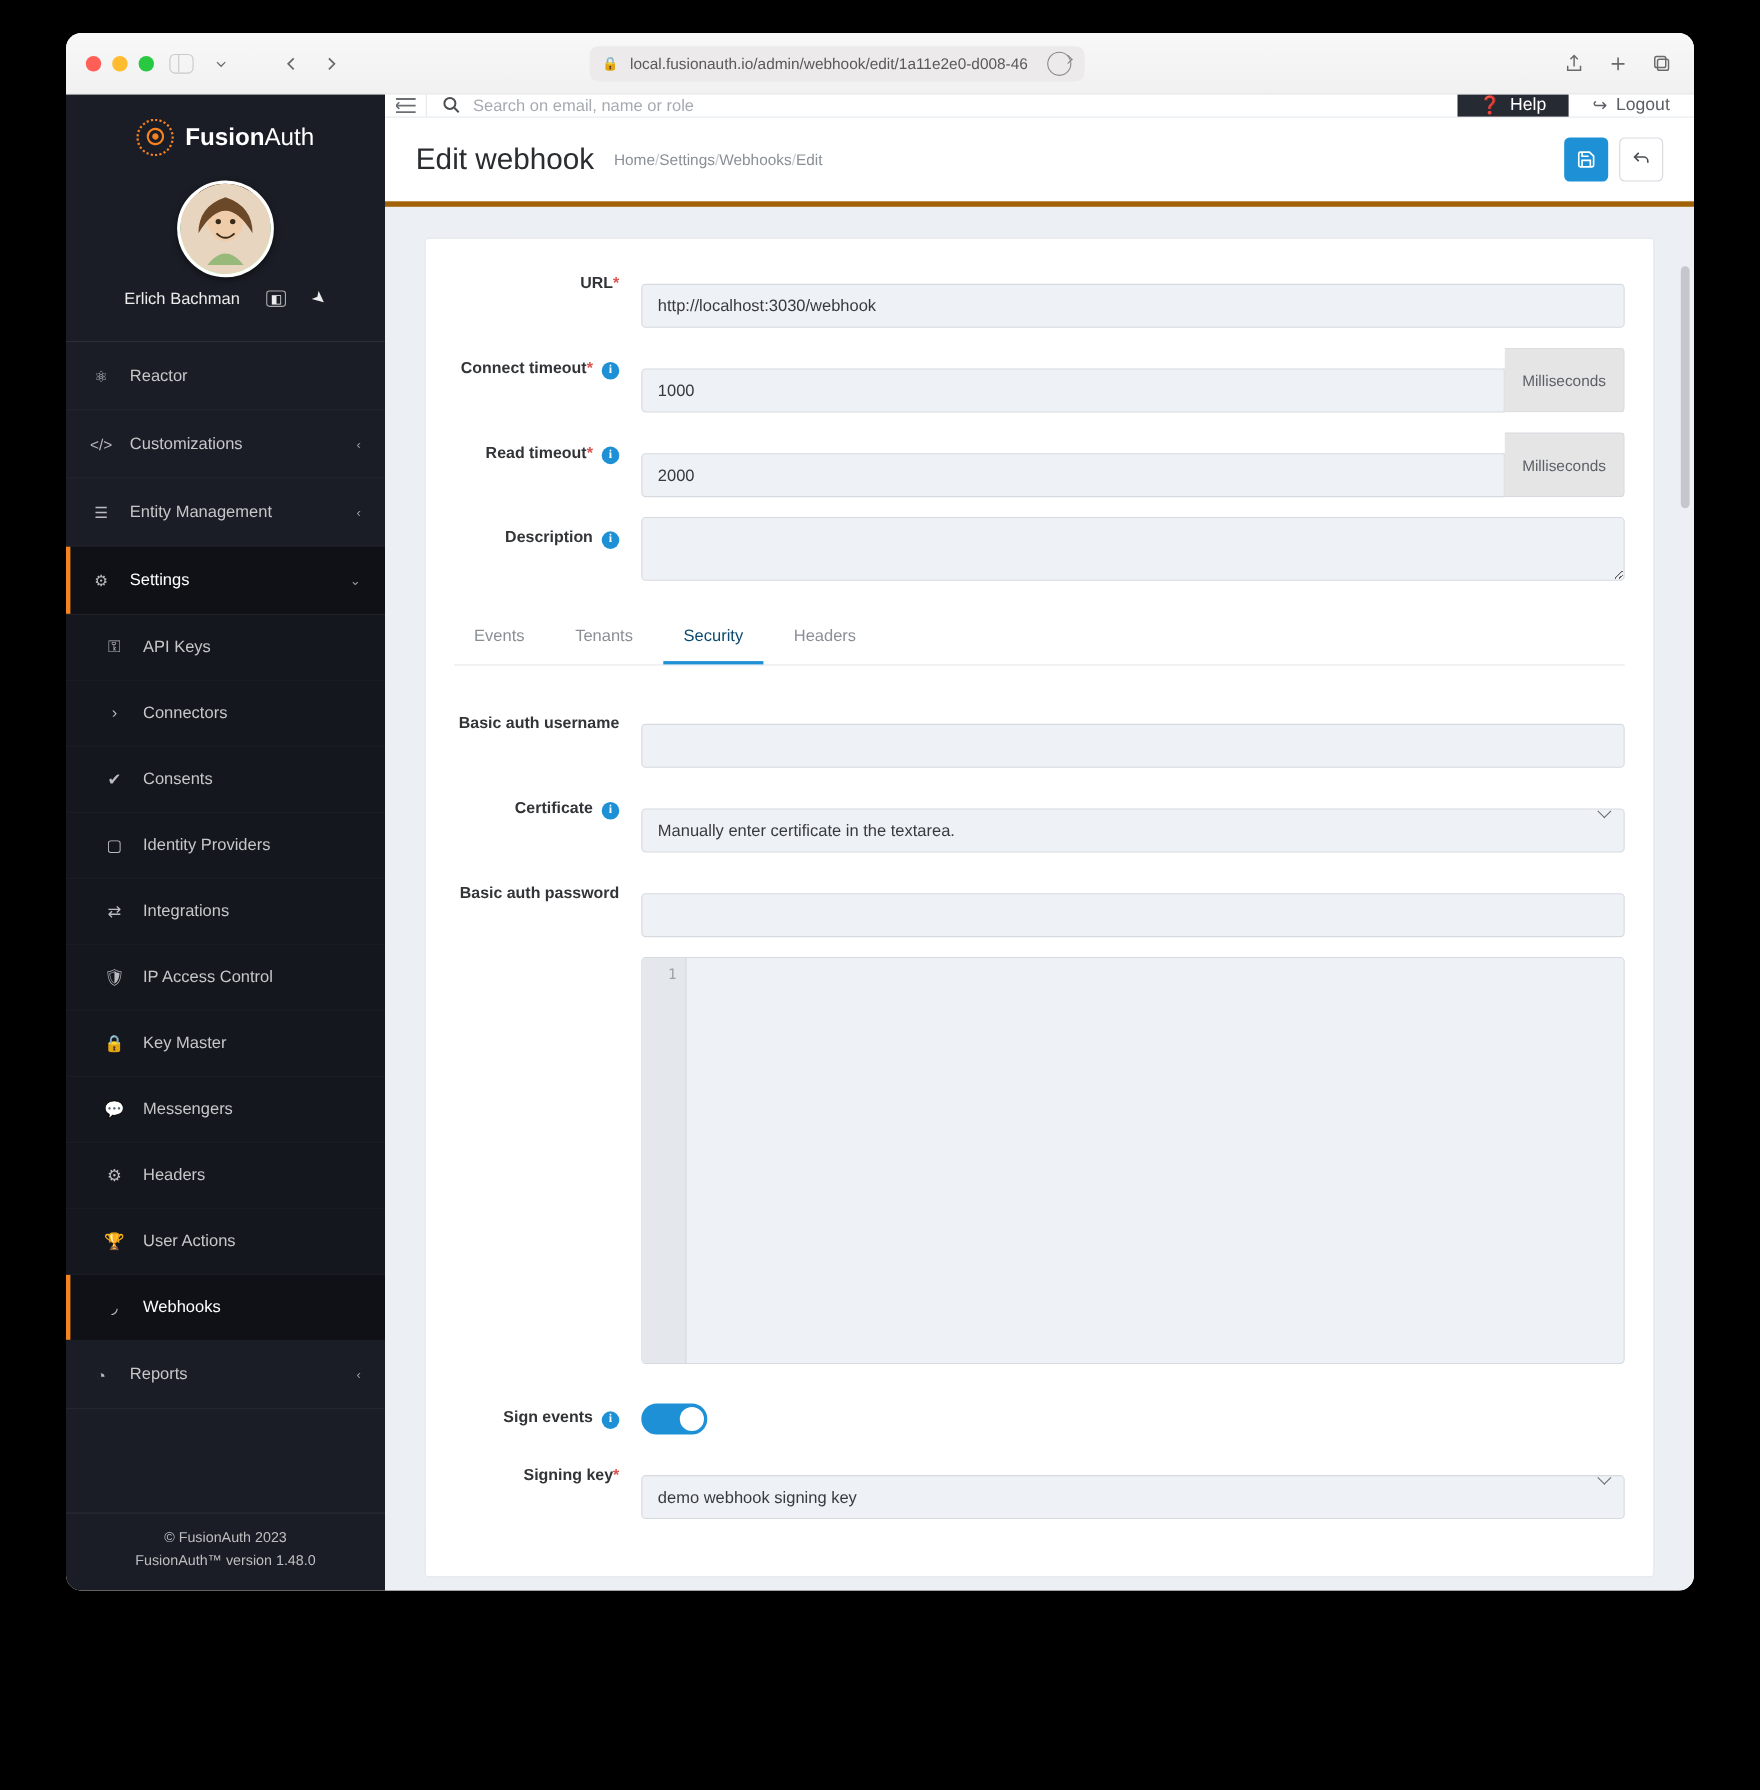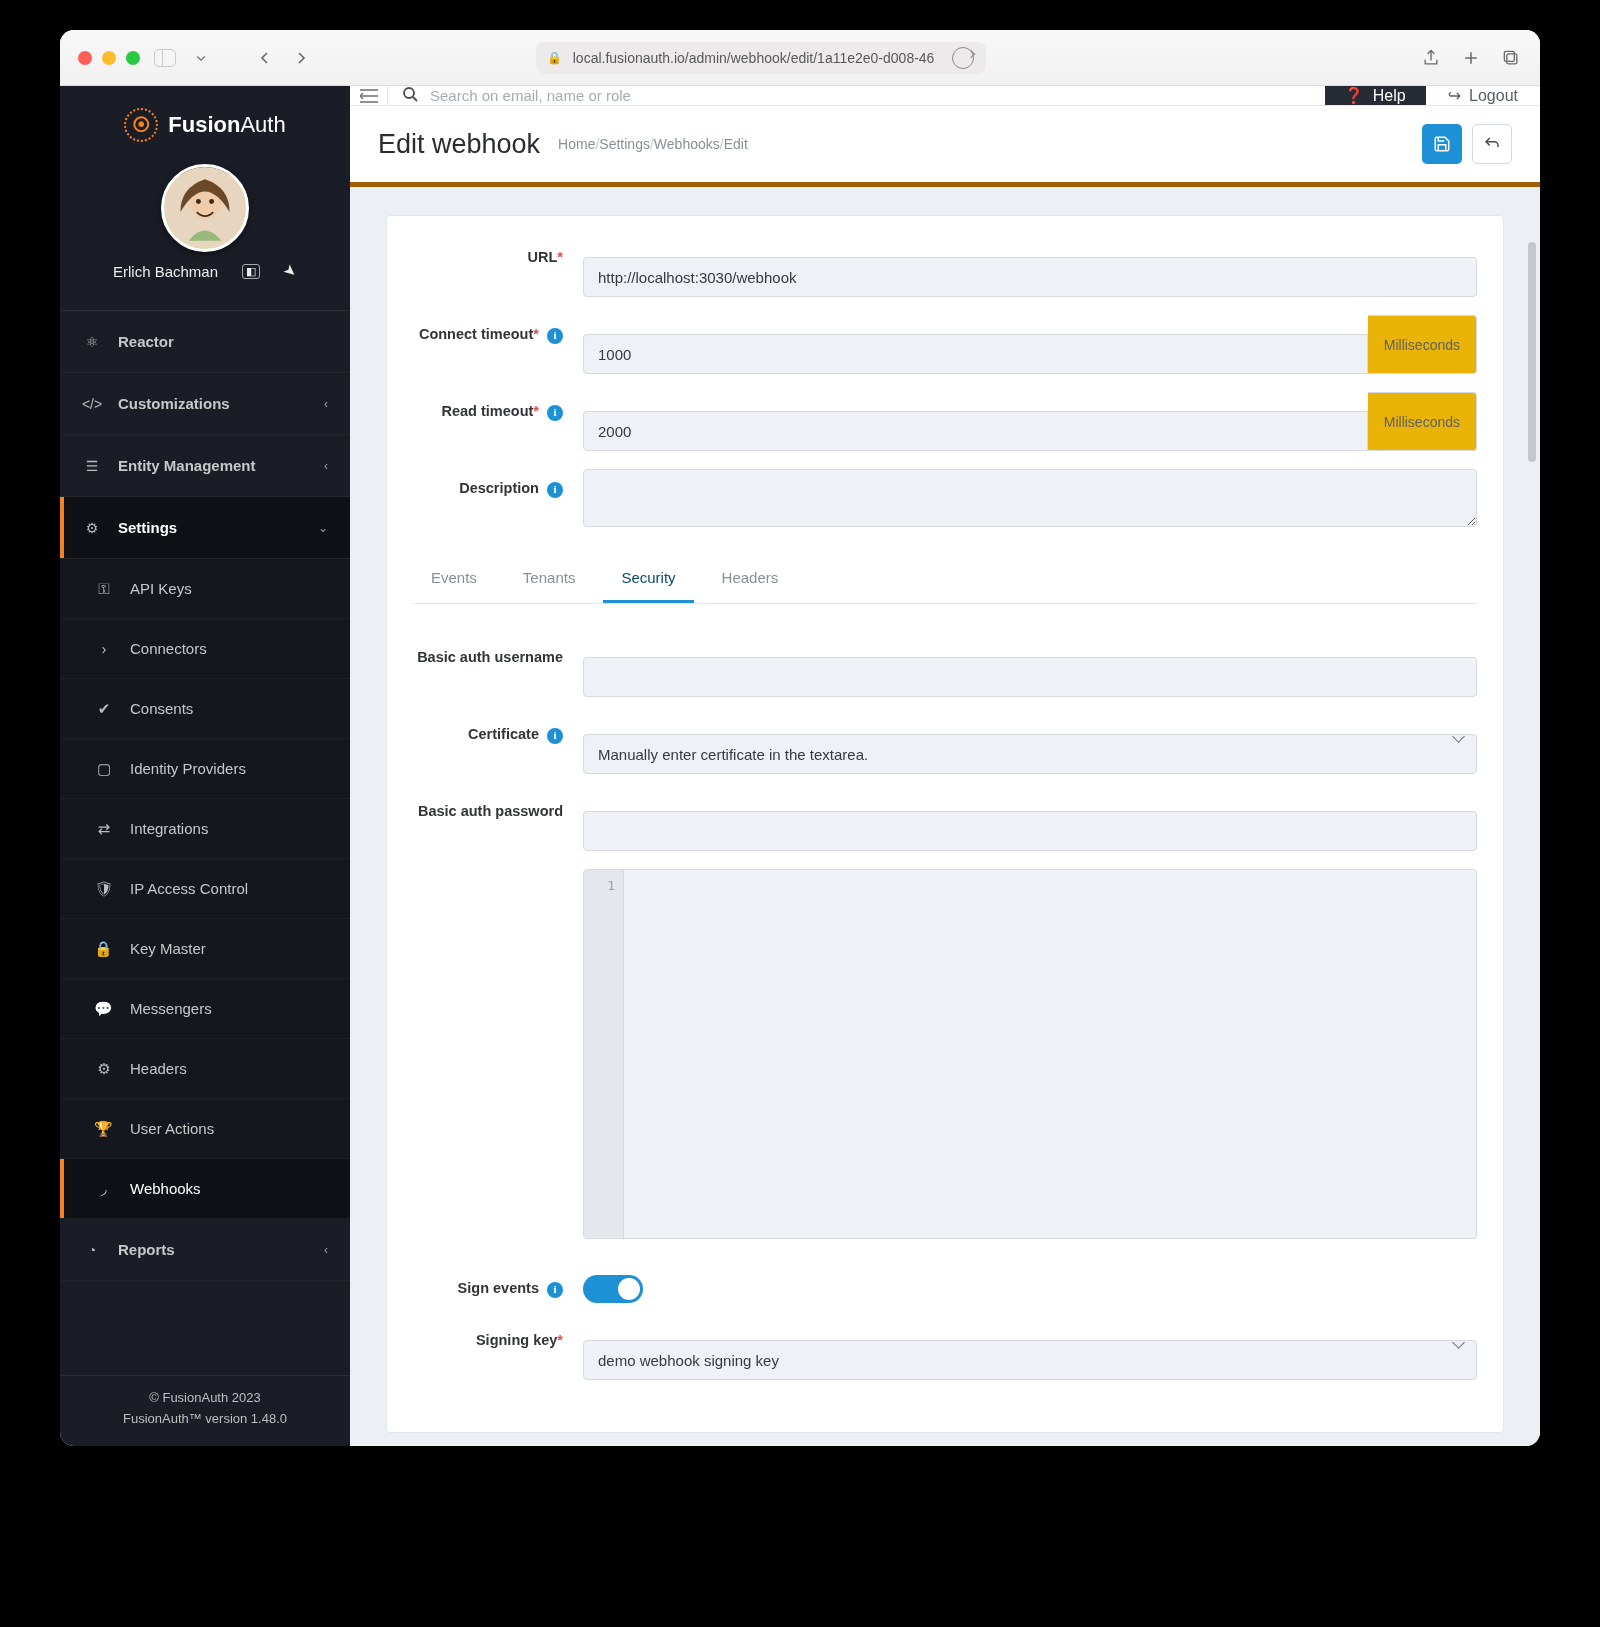--- a/index.html
+++ b/index.html
@@ -35,21 +35,21 @@
 .user-area { text-align:center; padding: 10px 0 16px; }
 .avatar { width: 88px; height:88px; border-radius:50%; background: radial-gradient(circle at 50% 15%, #6e4a2b 0 30%, #e8c19a 31% 52%, #d7a97f 53% 55%, #bfa 56% 100%); margin: 0 auto 10px; border:3px solid #fff; box-shadow:0 2px 6px rgba(0,0,0,0.5); display:flex; align-items:flex-end; justify-content:center; overflow:hidden; }
 .avatar svg { width:100%; height:100%; }
 .user-name { font-size:15px; color:#ececec; display:inline-flex; align-items:center; gap:24px; }
 .user-name .badge { border:1px solid #aaa; border-radius:3px; padding:0 3px; font-size:11px; }
 .nav { flex:1; overflow:auto; border-top:1px solid #2a2d34; margin-top:14px; }
 .nav-item { display:flex; align-items:center; height:62px; padding:0 22px; gap:16px; color:#c6c7c9; border-bottom:1px solid #23262d; cursor:pointer; position:relative; }
 .nav-item.active { background:#0f1116; color:#fff; }
 .nav-item.active::before, .nav-sub.active::before { content:""; position:absolute; left:0; top:0; bottom:0; width:4px; background:#f58320; }
 .nav-icon { width:20px; height:20px; display:flex; align-items:center; justify-content:center; color:#b9bbbe; }
-.nav-label { flex:1; font-size:15px;font-weight:bold; }
+.nav-label { flex:1; font-size:15px; }
 .chev { font-size:12px; color:#9a9c9f; }
 .nav-sub { display:flex; align-items:center; height:60px; padding:0 22px 0 34px; gap:16px; color:#c6c7c9; background:#14171d; border-bottom:1px solid #1d2026; cursor:pointer; position:relative; font-size:15px; }
 .nav-sub.active { background:#0f1116; color:#fff; }
 .sidebar-footer { text-align:center; padding:12px 0 16px; font-size:13px; color:#bdbec0; border-top:1px solid #2a2d34; line-height:1.6; }
 
 
 .content { flex:1; display:flex; flex-direction:column; background:#ecf0f5; position:relative; }
 .topbar { height:56px; background:#fff; display:flex; align-items:center; border-bottom:1px solid #e3e6ea; }
 .toggle { width:38px; display:flex; justify-content:center; color:#6b6e73; border-right:1px solid #e3e6ea; height:100%; align-items:center; cursor:pointer; }
 .search-wrap { flex:1; display:flex; align-items:center; padding:0 14px; gap:12px; color:#9aa0a6; }
@@ -69,21 +69,21 @@
 
 .form-area { padding: 28px 36px; }
 .panel { background:#fff; border:1px solid #e3e6ea; border-radius:4px; padding: 22px 26px 34px; }
 .form-row { display:flex; align-items:flex-start; margin-bottom:18px; }
 .form-label { width: 170px; text-align:right; padding-right:20px; font-size:14.5px; font-weight:600; color:#323437; padding-top:9px; line-height:1.4; }
 .form-label .req { color:#d9534f; }
 .info { display:inline-flex; width:16px; height:16px; background:#1e90d6; color:#fff; border-radius:50%; font-size:11px; font-weight:700; align-items:center; justify-content:center; font-style:normal; margin-left:4px; font-family: Georgia, serif; }
 .form-control-wrap { flex:1; display:flex; }
 .fc { flex:1; height:40px; background:#eef1f5; border:1px solid #d6d9de; border-radius:4px; padding:0 14px; font-size:15px; color:#373a3e; outline:none;margin-top:19px; }
 .fc:read-only { color:#373a3e; }
-.addon { background:#eab308; border:1px solid #d6d9de; border-left:none; border-radius:0 4px 4px 0; padding:0 16px; display:flex; align-items:center; font-size:14px; color:#5d6167; }
+.addon { background:#e5e5e5; border:1px solid #d6d9de; border-left:none; border-radius:0 4px 4px 0; padding:0 16px; display:flex; align-items:center; font-size:14px; color:#5d6167; }
 .fc.with-addon { border-radius:4px 0 0 4px; }
 .ta { flex:1; min-height:50px; background:#eef1f5; border:1px solid #d6d9de; border-radius:4px; padding:10px 14px; font-size:15px; resize:vertical; outline:none; }
 .select { position:relative; }
 .select .fc { background:#eef1f5; appearance:none; padding-right:36px; }
 .select::after { content:""; position:absolute; right:14px; top:17px; width:8px; height:8px; border-right:1.5px solid #6b6e73; border-bottom:1.5px solid #6b6e73; transform:rotate(45deg); pointer-events:none; }
 
 .tabs { display:flex; border-bottom:1px solid #e3e6ea; margin: 30px 0 34px; gap: 10px; }
 .tab { padding:12px 18px 14px; font-size:15px; color:#8a8f96; cursor:pointer; border-bottom:3px solid transparent; }
 .tab.active { color:#0c4a6e; border-bottom-color:#1e90d6; }
 

